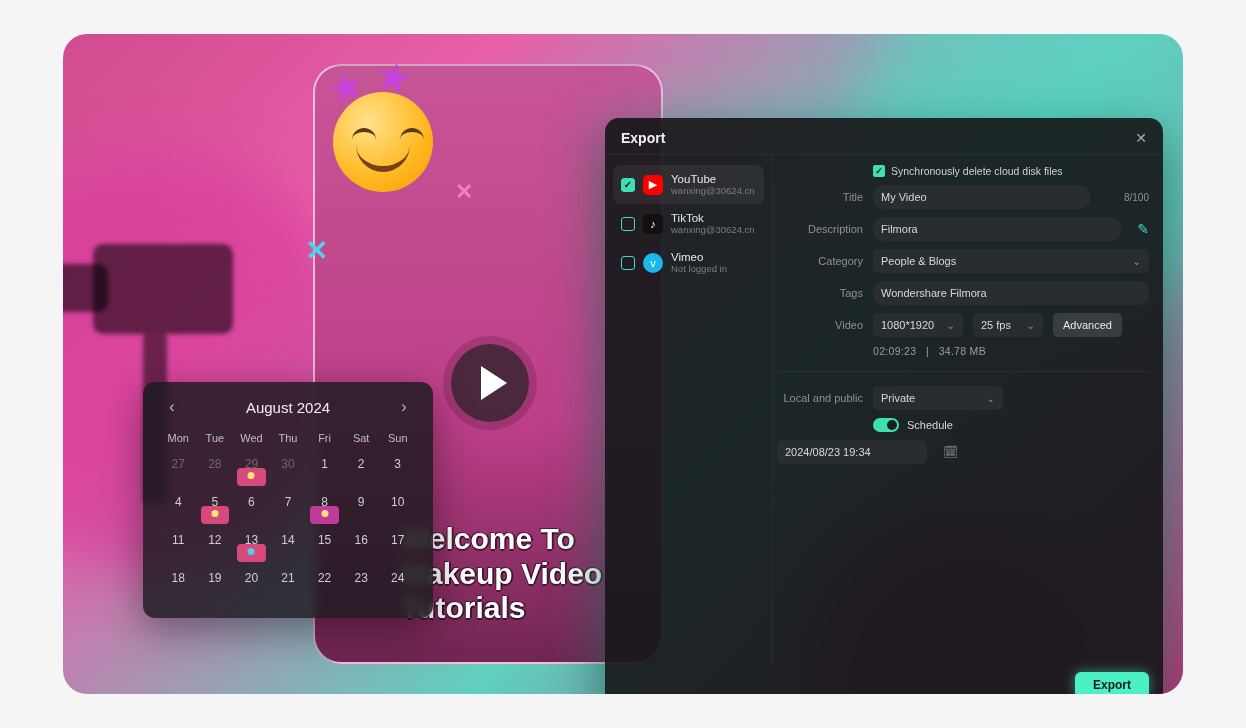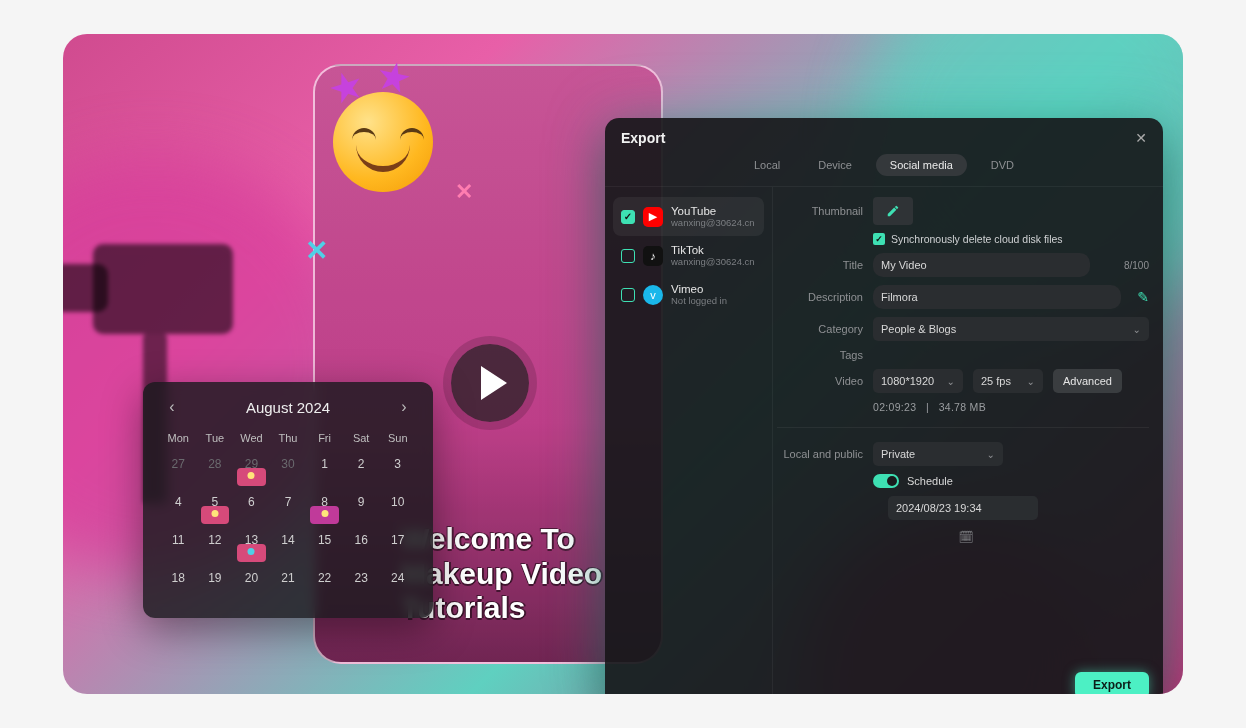--- a/index.html
+++ b/index.html
@@ -220,26 +220,20 @@
         <div class="cal-cell">23</div>
         <div class="cal-cell">24</div>
       </div>
   </div>
 
   <div class="export">
     <div class="ex-titlebar">
       <h3>Export</h3>
       <div class="ex-close">✕</div>
     </div>
-    <div class="ex-tabs" id="extabs">
-        <div class="ex-tab">Local</div>
-        <div class="ex-tab">Device</div>
-        <div class="ex-tab active">Social media</div>
-        <div class="ex-tab">DVD</div>
-      </div>
     <div class="ex-body">
       <div class="ex-left" id="plats">
           <div class="plat sel">
             <div class="chk"></div>
             <div class="ico yt">▶</div>
             <div class="meta">
               <div class="name">YouTube</div>
               <div class="sub">wanxing@30624.cn</div>
             </div>
           </div>
@@ -255,28 +249,20 @@
             <div class="chk"></div>
             <div class="ico vm">v</div>
             <div class="meta">
               <div class="name">Vimeo</div>
               <div class="sub">Not logged in</div>
             </div>
           </div>
         </div>
       <div class="ex-right">
 
-        <div class="row">
-          <div class="lab">Thumbnail</div>
-          <div class="thumb">
-            <svg viewBox="0 0 24 24">
-                <path d="M3 17.25V21h3.75L17.81 9.94l-3.75-3.75L3 17.25zM20.71 7.04a1 1 0 0 0 0-1.41l-2.34-2.34a1 1 0 0 0-1.41 0l-1.83 1.83 3.75 3.75 1.83-1.83z"></path>
-              </svg>
-          </div>
-        </div>
         <div class="sync">
           <div class="box">✓</div>
           <span>Synchronously delete cloud disk files</span>
         </div>
 
         <div class="row">
           <div class="lab">Title</div>
           <div class="fld">My Video</div>
           <div class="count">8/100</div>
         </div>
@@ -290,20 +276,21 @@
         <div class="row">
           <div class="lab">Category</div>
           <div class="sel-fld" style="flex:1">
             <span>People &amp; Blogs</span>
             <span class="chev">⌄</span>
           </div>
         </div>
 
         <div class="row">
           <div class="lab">Tags</div>
+          <div class="fld">Wondershare Filmora</div>
         </div>
 
         <div class="row">
           <div class="lab">Video</div>
           <div class="sel-fld" style="width:90px">
             <span>1080*1920</span>
             <span class="chev">⌄</span>
           </div>
           <div class="sel-fld" style="width:70px">
             <span>25 fps</span>
@@ -326,21 +313,21 @@
             <span>Private</span>
             <span class="chev">⌄</span>
           </div>
         </div>
 
         <div class="row" style="margin-left:96px; gap:8px;text-align:right;">
           <div class="toggle"></div>
           <span style="font-size:11px;color:#d8d8d8;">Schedule</span>
         </div>
 
-        <div class="row" style="flex-direction:column;">
+        <div class="row" style="">
           <div class="sel-fld" style="width:150px">
             <span>2024/08/23  19:34</span>
           </div>
           <span class="cal-ico">🗓</span>
         </div>
 
       </div>
     </div>
     <div class="ex-footer">
       <div class="btn-export">Export</div>

